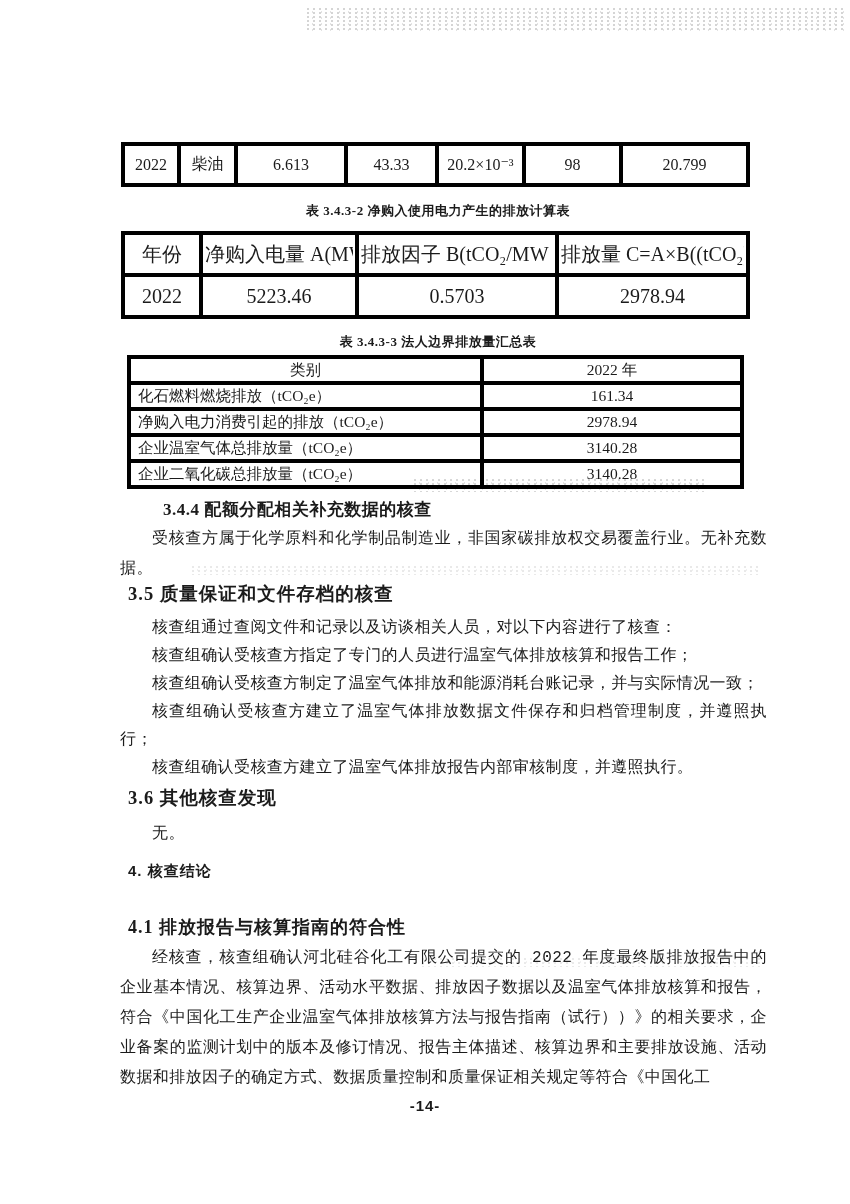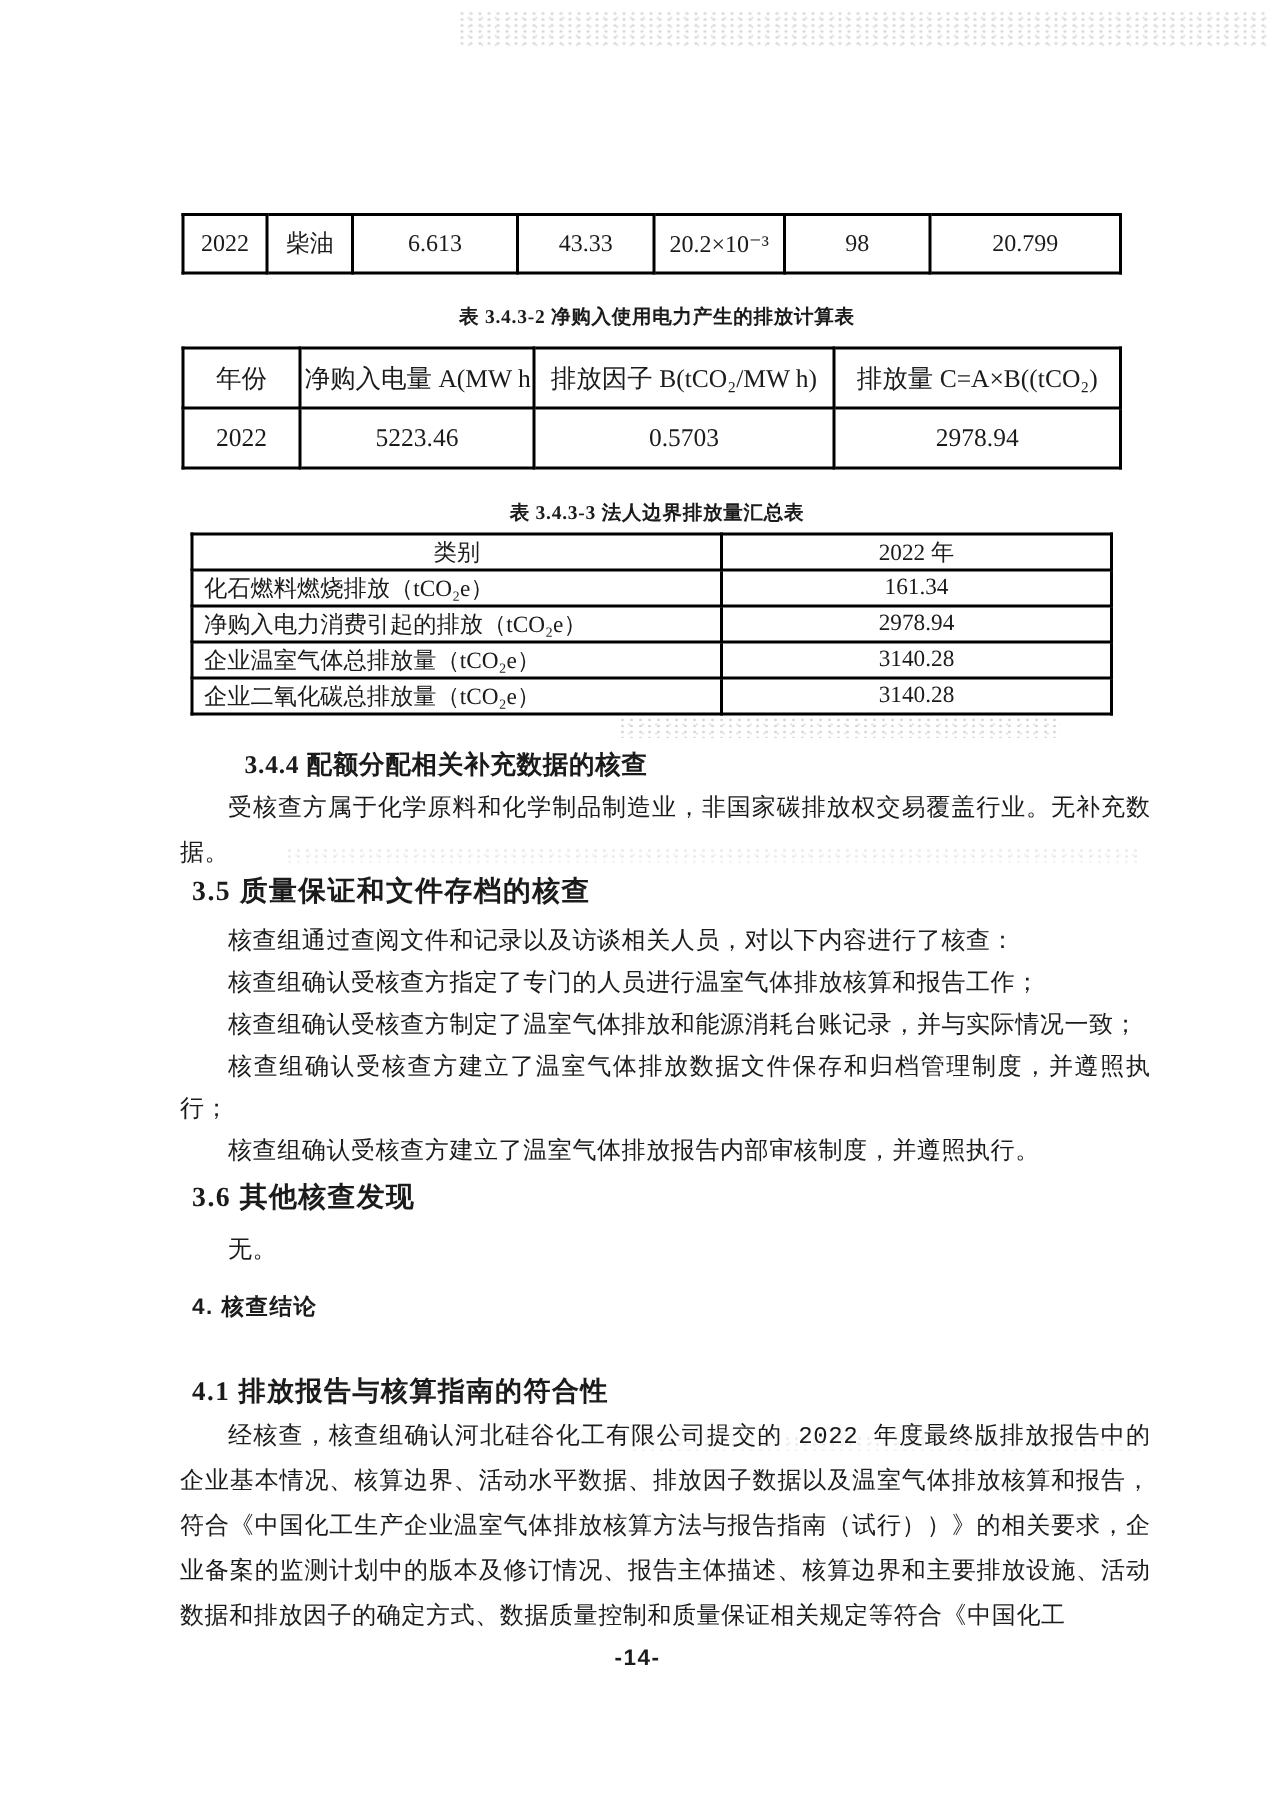--- a/index.html
+++ b/index.html
@@ -19,28 +19,28 @@
     background-size:6px 4px, 9px 6px;
     background-position:0 0, 3px 2px;
     filter:blur(.4px);
   }
   .noise-top  { left:305px; top:7px;   width:540px; height:24px; opacity:.42; }
   .noise-mid  { left:412px; top:478px; width:295px; height:14px; opacity:.38; }
   .noise-under{ left:190px; top:565px; width:570px; height:10px; opacity:.22; }
   .noise-bott { left:420px; top:957px; width:340px; height:10px; opacity:.20; }
 
   table { border-collapse:collapse; table-layout:fixed; position:absolute; }
-  td { border:2px solid #000000; text-align:center; font-size:16px; padding:0 2px;
+  td { border:4px solid #000000; text-align:center; font-size:16px; padding:0 2px;
        overflow:hidden; white-space:nowrap; }
 
   .t1 { left:121px; top:142px; width:625px; }
   .t1 td { height:37px; }
 
   .t2 { left:121px; top:231px; width:625px; }
-  .t2 td { height:38px; font-size:17px;border-radius:10px; }
+  .t2 td { height:38px; font-size:20px;border-radius:10px; }
 
   .t3 { left:127px; top:355px; width:613px; }
   .t3 td { height:22px; font-size:15.5px;margin-left:16px; }
   .t3 td.label { text-align:left; padding-left:7px; }
 
   .tbl-title { position:absolute; left:115px; width:646px; text-align:center;
                font-weight:bold; font-size:13px; letter-spacing:.5px; }
   .t2-title { top:202px; }
   .t3-title { top:333px; }
 

